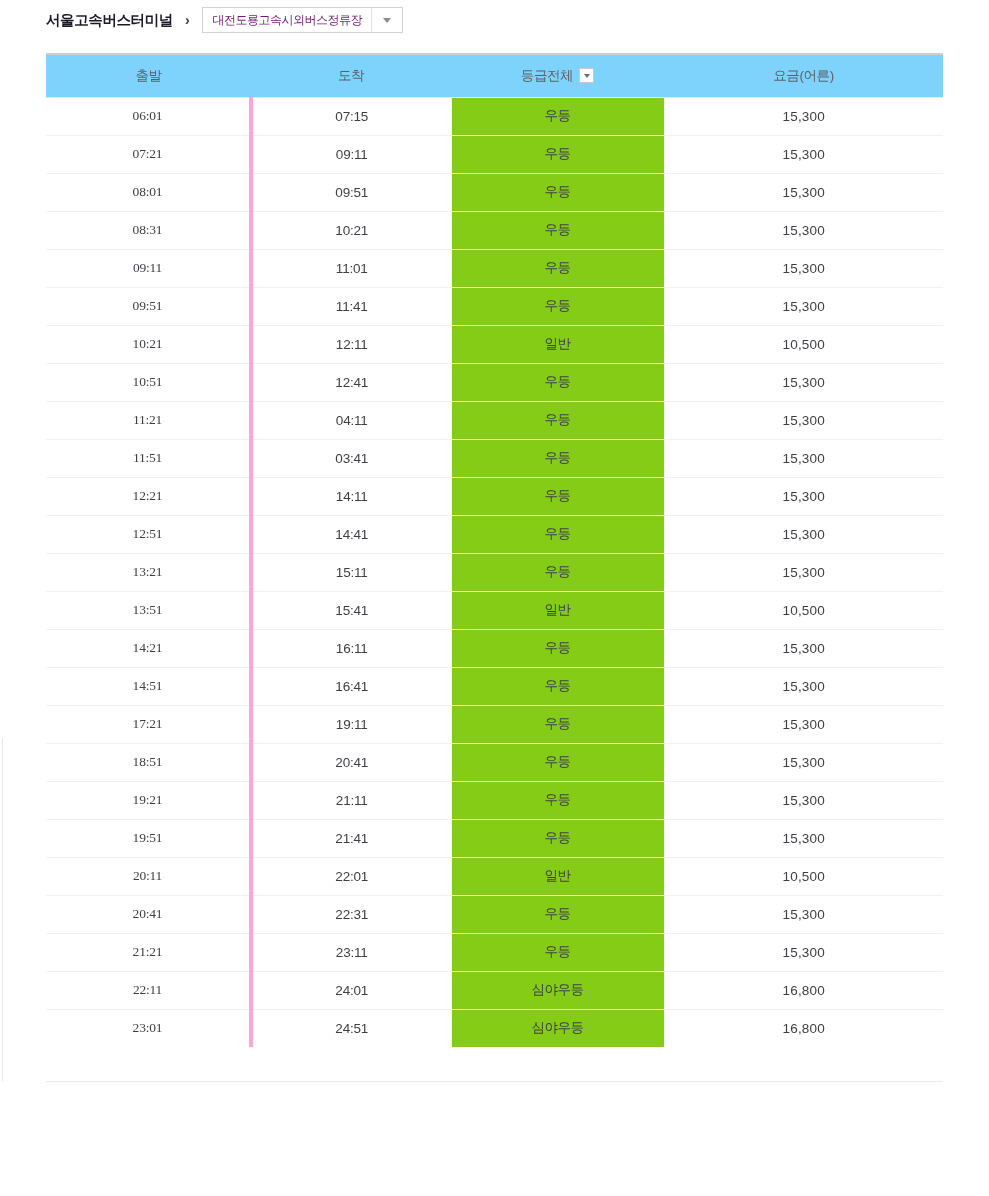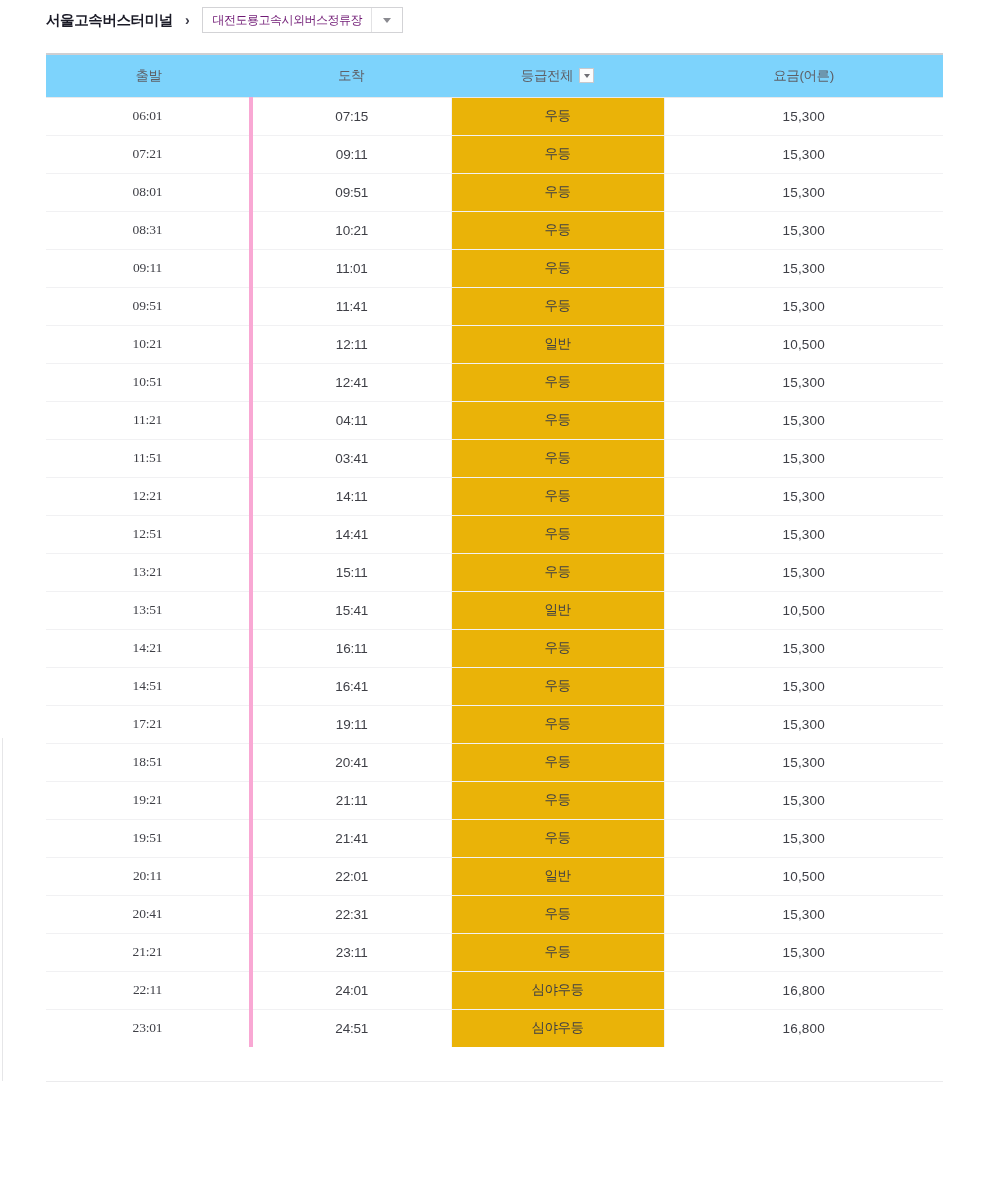--- a/index.html
+++ b/index.html
@@ -91,21 +91,21 @@
   tbody tr{height:38px;}
   tbody td{
     font-size:13.5px;color:#3e3f46;
     text-align:center;vertical-align:middle;
     border-bottom:1px solid #f1f1f3;
     padding:0;letter-spacing:-0.2px;
   }
   tbody td.dep{border-right:4px solid #f9a8d4;font-family:Liberation Serif, serif;}
   tbody td.arr{border-right:1px solid #f2f2f4;}
   tbody td.grade{
-    background:#eab308;
+    background:#84cc16;
     border-right:1px solid #f0f0f2;
     border-left:1px solid #f2f2f4;
     letter-spacing:-0.5px;
   }
   tbody td.fare{letter-spacing:0.2px;margin-top:17px;}
   tbody tr:last-child td{border-bottom:none;}
 
   
   .seam{
     position:absolute;left:0;top:1081px;width:989px;height:2px;

